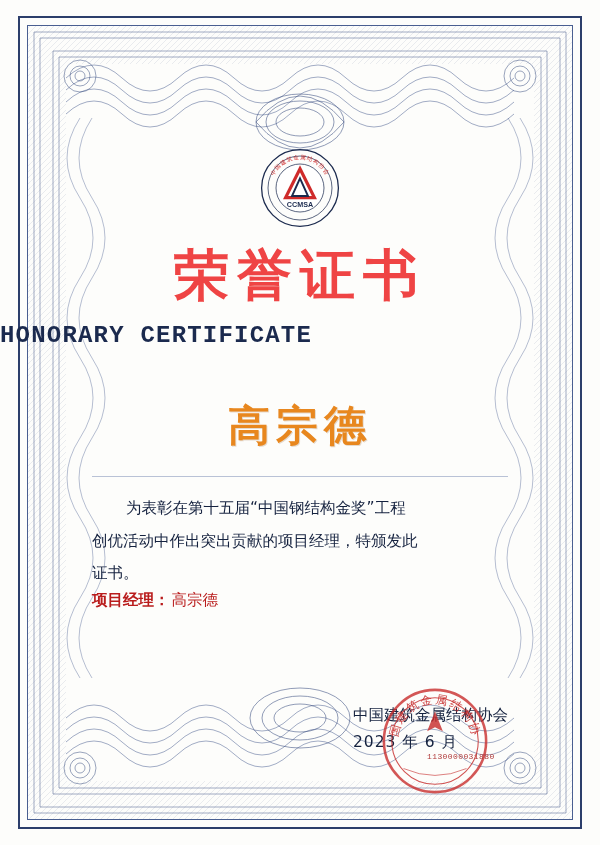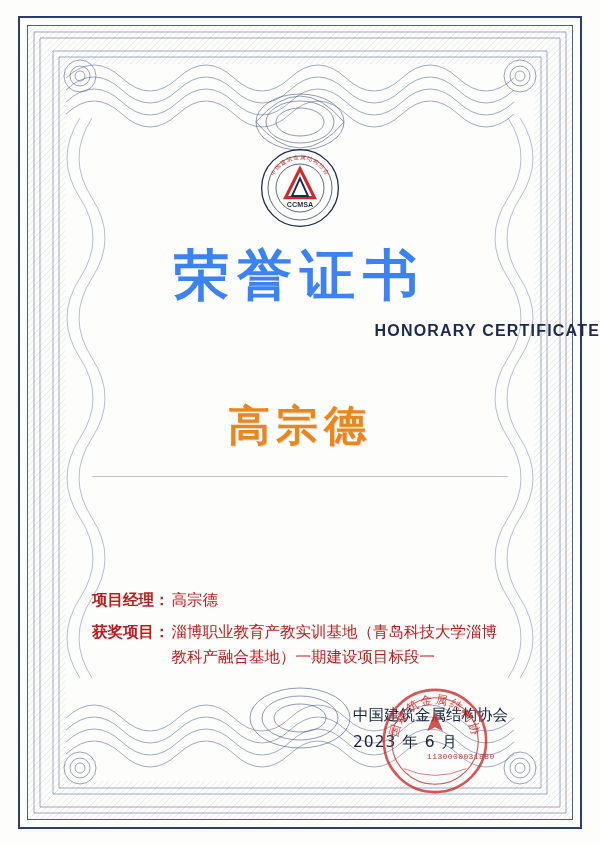--- a/index.html
+++ b/index.html
@@ -66,31 +66,31 @@
   .title-cn {
     position: absolute;
     left: 0;
     right: 0;
     top: 248px;
     text-align: center;
     font-family: "DejaVu Sans", sans-serif;
     font-size: 55px;
     font-weight: bold;
     letter-spacing: 8px;
-    color: #3b82f6;
+    color: #ef4444;
     line-height: 1;
   }
   .title-en {
     position: absolute;
     left: 0;
     right: 0;
     top: 322px;
-    text-align: right;
-    font-family: Liberation Sans, sans-serif;
-    font-size: 16px;
+    text-align: left;
+    font-family: Liberation Mono, monospace;
+    font-size: 24px;
     font-weight: bold;
     letter-spacing: 1.2px;
     color: #1b2a4e;
   }
 
   .recipient {
     position: absolute;
     left: 0;
     right: 0;
     top: 398px;
@@ -283,29 +283,30 @@
     </text>
   </svg>
 
   <div class="title-cn">荣誉证书</div>
   <div class="title-en">HONORARY CERTIFICATE</div>
 
   <div class="recipient">高宗德</div>
 
   <div class="divider"></div>
 
+  <div class="body-block">
+    <p class="indent">为表彰在第十五届“中国钢结构金奖”工程</p>
+    <p>创优活动中作出突出贡献的项目经理，特颁发此</p>
+    <p>证书。</p>
+  </div>
 
   <div class="field-rows">
     <div class="field-row">
       <span class="field-label">项目经理：</span>
       <span class="field-value">高宗德</span>
-    </div>
-    <div class="field-row">
-      <span class="field-label">获奖项目：</span>
-      <span class="field-value">淄博职业教育产教实训基地（青岛科技大学淄博教科产融合基地）一期建设项目标段一</span>
     </div>
   </div>
 
   <div class="sign-block">
     <div>中国建筑金属结构协会</div>
     <div class="sign-date">2023 年 6 月</div>
   </div>
 
   <svg class="seal" viewBox="0 0 120 120" xmlns="http://www.w3.org/2000/svg">
     <g opacity="0.78" fill="none" stroke="#c62828" stroke-width="2.6">

